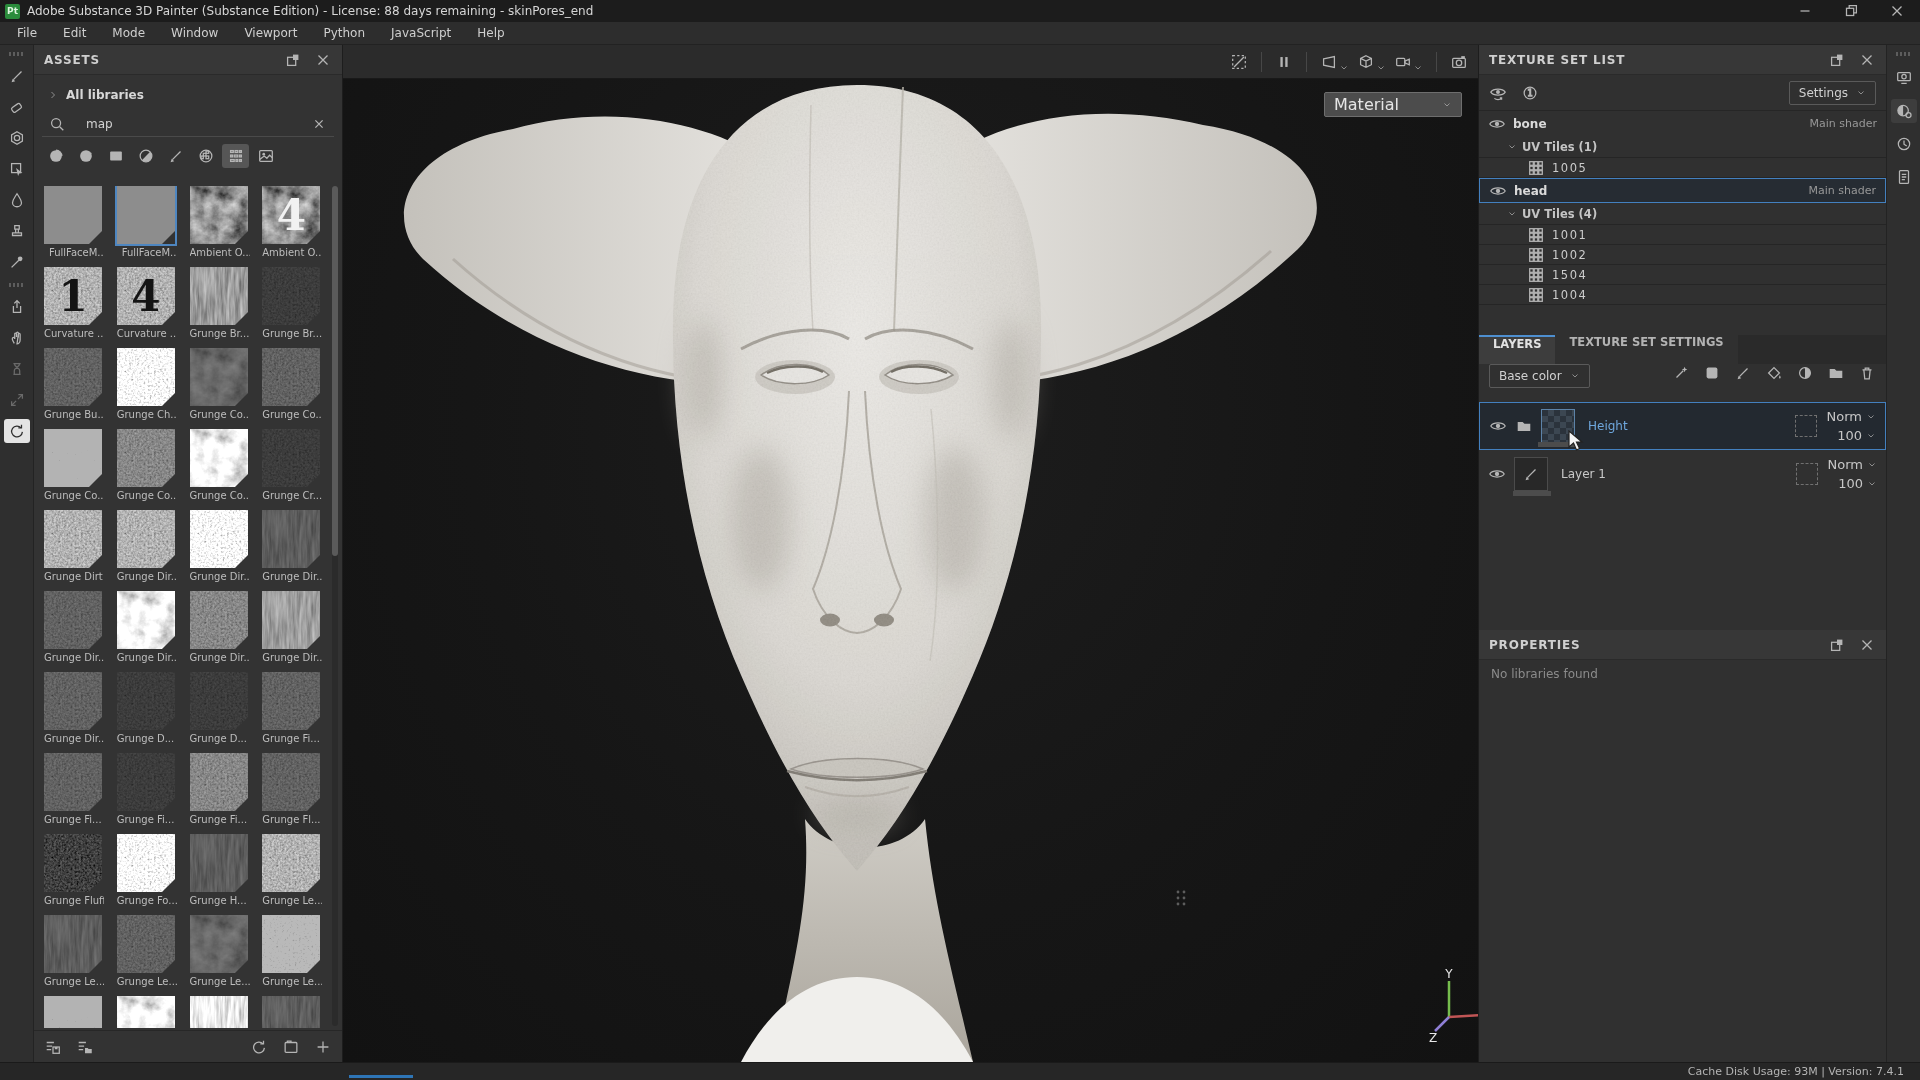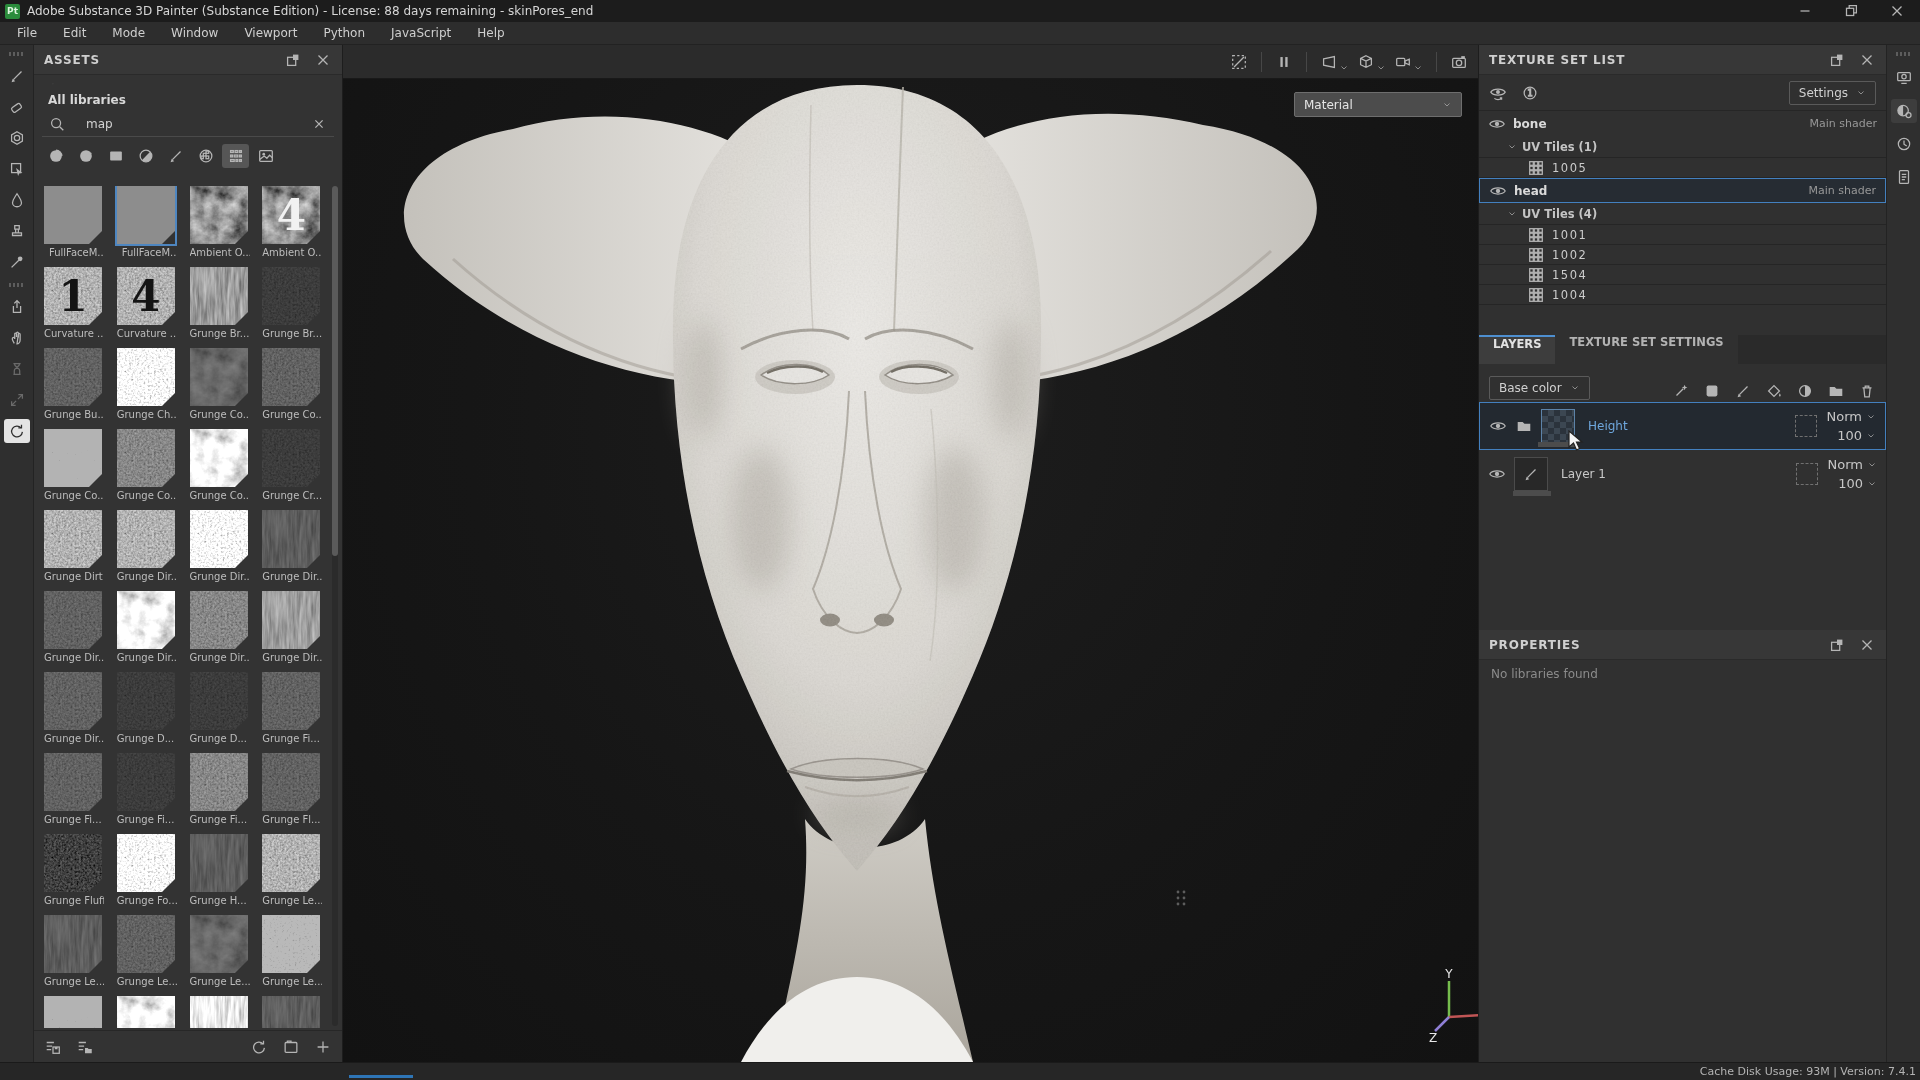--- a/index.html
+++ b/index.html
@@ -35,22 +35,22 @@
   .tool-btn.dim .ic * { stroke:#6a6a6a; }
   .tool-btn.active { background:#e4e4e4; }
   .tool-btn.active .ic * { stroke:#2e2e2e; }
 
   
   .assets-panel { position:absolute; left:34px; top:45px; width:309px; bottom:18px; background:#333639;
                   background:#333; border-right:1px solid #1d1d1d; }
   .panel-header { height:30px; background:#373737; border-bottom:1px solid #2a2a2a; display:flex;
                   align-items:center; padding:0 10px; font-weight:bold; font-size:12px; letter-spacing:.8px; color:#cfcfcf; }
   .ph-icons { margin-left:auto; display:flex; gap:12px; align-items:center; }
-  .lib-row { height:24px; margin-top:8px; display:flex; gap:8px; padding:0 14px;
-             font-weight:bold; color:#d8d8d8;flex-direction:column; }
+  .lib-row { height:24px; margin-top:8px; display:flex; align-items:center; gap:8px; padding:0 14px;
+             font-weight:bold; color:#d8d8d8; }
   .search-row { height:26px; margin:4px 8px 0; display:flex; align-items:center; gap:20px; padding:0 6px;
                 border-bottom:1px solid #4a4a4a; color:#d2d2d2; }
   .search-clear { margin-left:auto; }
   .filter-row { display:flex; align-items:center; gap:3px; padding:7px 8px 5px; }
   .f-btn { width:27px; height:24px; border-radius:3px; display:flex; align-items:center; justify-content:center; }
   .f-btn.active { background:#565656; }
   .asset-grid { position:absolute; top:141px; left:10px; right:16px; bottom:34px; display:grid;
                 grid-template-columns:repeat(4,1fr); column-gap:9px; row-gap:9px; overflow:hidden; align-content:start; }
   .asset { width:60px; }
   .thumb { width:58px; height:58px; position:relative; background:#8d8d8d; overflow:hidden; }
@@ -72,23 +72,23 @@
                  border-bottom:1px solid #191919; display:flex; align-items:center; justify-content:flex-end;
                  padding-right:10px; gap:8px; }
   .vsep { width:1px; height:20px; background:#474747; margin:0 5px; }
   .vt-btn { display:flex; align-items:flex-end; gap:1px; }
   .vt-btn .chv { margin-bottom:-2px; }
 
   
   .viewport { position:absolute; left:343px; top:79px; width:1135px; height:983px; overflow:hidden;
               background:radial-gradient(ellipse at 50% 35%, #1d1d1d 0%, #161616 55%, #121212 100%); }
   .viewport svg.head { position:absolute; inset:0; width:100%; height:100%; }
-  .material-dd { position:absolute; right:16px; top:13px; width:168px; height:25px; background:rgba(92,92,92,.78);
+  .material-dd { position:absolute; right:16px; top:13px; width:138px; height:25px; background:rgba(92,92,92,.78);
                  border:1px solid #6e6e6e; border-radius:2px; display:flex; align-items:center; padding:0 9px;
-                 color:#e5e5e5; font-size:12px; }
+                 color:#e5e5e5; font-size:16px; }
   .material-dd .chv { margin-left:auto; }
   .vp-handle { position:absolute; left:832px; top:810px; }
   .gizmo { position:absolute; left:1084px; top:890px; }
 
   
   .right-panel { position:absolute; left:1478px; top:45px; width:408px; bottom:18px; background:#303030;
                  border-left:1px solid #1d1d1d; }
   .tsl-controls { position:absolute; top:30px; left:0; right:0; height:36px; display:flex; align-items:center;
                   padding:0 10px; gap:14px; border-bottom:1px solid #262626; }
   .settings-btn { margin-left:auto; height:24px; border:1px solid #5a5a5a; border-radius:2px; display:flex;
@@ -100,21 +100,21 @@
   .ts-row.sel { border:1px solid #4380bf; background:#262c33; }
   .uv-row { height:22px; display:flex; align-items:center; gap:5px; padding-left:28px; font-weight:bold;
             color:#c4c4c4; font-size:11.5px; border-bottom:1px solid #252525; }
   .tile-row { height:20px; display:flex; align-items:center; gap:7px; padding-left:48px;
               border-bottom:1px solid #252525; color:#cccccc; font-size:11.5px; letter-spacing:1.5px; }
 
   .tabsbar { position:absolute; top:290px; left:0; right:0; height:29px; background:#2a2a2a; display:flex; }
   .tab { padding:0 14px; display:flex; align-items:center; gap:9px; font-weight:bold; font-size:11.5px;
          color:#b3b3b3; background:#303030;flex-direction:column; }
   .tab.active { background:#3d3d3d; border-top:2px solid #4e8fd0; color:#e2e2e2; }
-  .layers-toolbar { position:absolute; top:319px; left:0; right:0; height:36px; display:flex; align-items:flex-end;
+  .layers-toolbar { position:absolute; top:319px; left:0; right:0; height:36px; display:flex; align-items:flex-start;
                     padding:0 10px; gap:13px; }
   .chan-select { height:24px; border:1px solid #5a5a5a; border-radius:2px; display:flex; align-items:center;
                  gap:8px; padding:0 9px; color:#d0d0d0; }
   .lt-icons { margin-left:auto; display:flex; gap:13px; align-items:center; }
   .layer-rows { position:absolute; top:357px; left:0; right:0; }
   .layer-row { height:48px; position:relative; display:flex; align-items:center; padding:0 9px; }
   .layer-row.sel { border:1px solid #4380bf; background:#232930; }
   .lr-folder { margin-left:8px; }
   .lr-thumb { width:34px; height:34px; margin-left:8px; position:relative; }
   .lr-thumb.checker { background:conic-gradient(#3c4752 25%, #2b333c 0 50%, #3c4752 0 75%, #2b333c 0) 0 0/12px 12px;
@@ -131,21 +131,21 @@
   .props-header { position:absolute; top:585px; left:0; right:0; }
   .props-empty { position:absolute; top:622px; left:12px; color:#8b8b8b; }
 
   .right-strip { position:absolute; top:45px; bottom:18px; left:1886px; width:34px; background:#2f2f2f;
                  border-left:1px solid #232323; display:flex; flex-direction:column; align-items:center;
                  padding-top:5px; gap:9px; }
 
   
   .statusbar { position:absolute; left:0; right:0; bottom:0; height:18px; background:#262626;
                border-top:1px solid #1a1a1a; display:flex; align-items:center; justify-content:flex-end;
-               padding-right:4px; font-size:11px; color:#b3b3b3;text-align:right; }
+               padding-right:16px; font-size:11px; color:#b3b3b3;text-align:right; }
   .blue-line { position:absolute; left:349px; bottom:2px; width:64px; height:3px; background:#2e75b6; }
 
   .cursor { position:absolute; left:1568px; top:430px; z-index:60; }
 </style>
 </head>
 <body>
 
 <svg width="0" height="0" style="position:absolute" aria-hidden="true">
   <defs>
     <filter id="f-fine" x="0" y="0" width="100%" height="100%">

